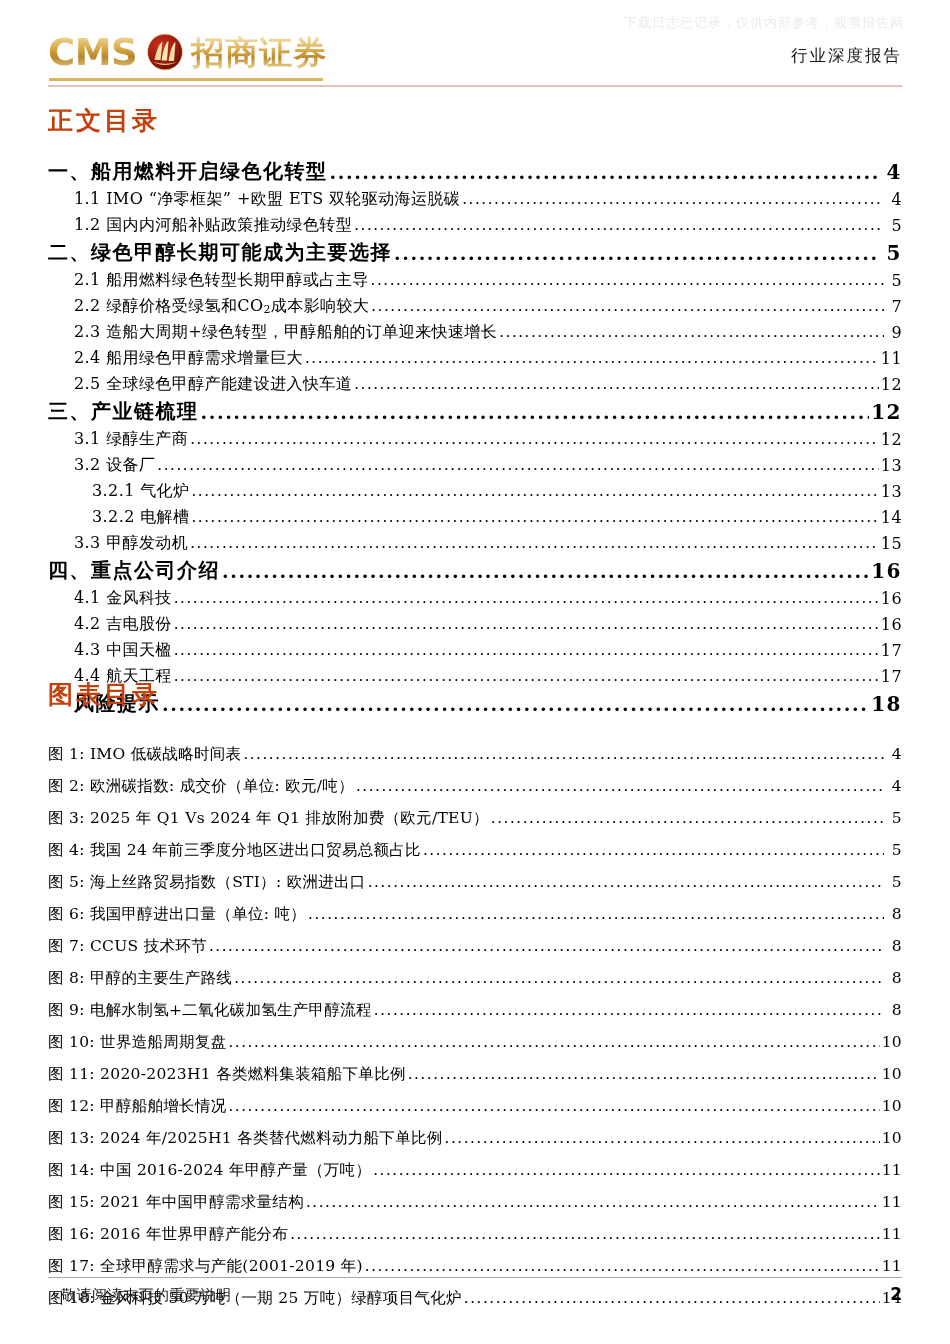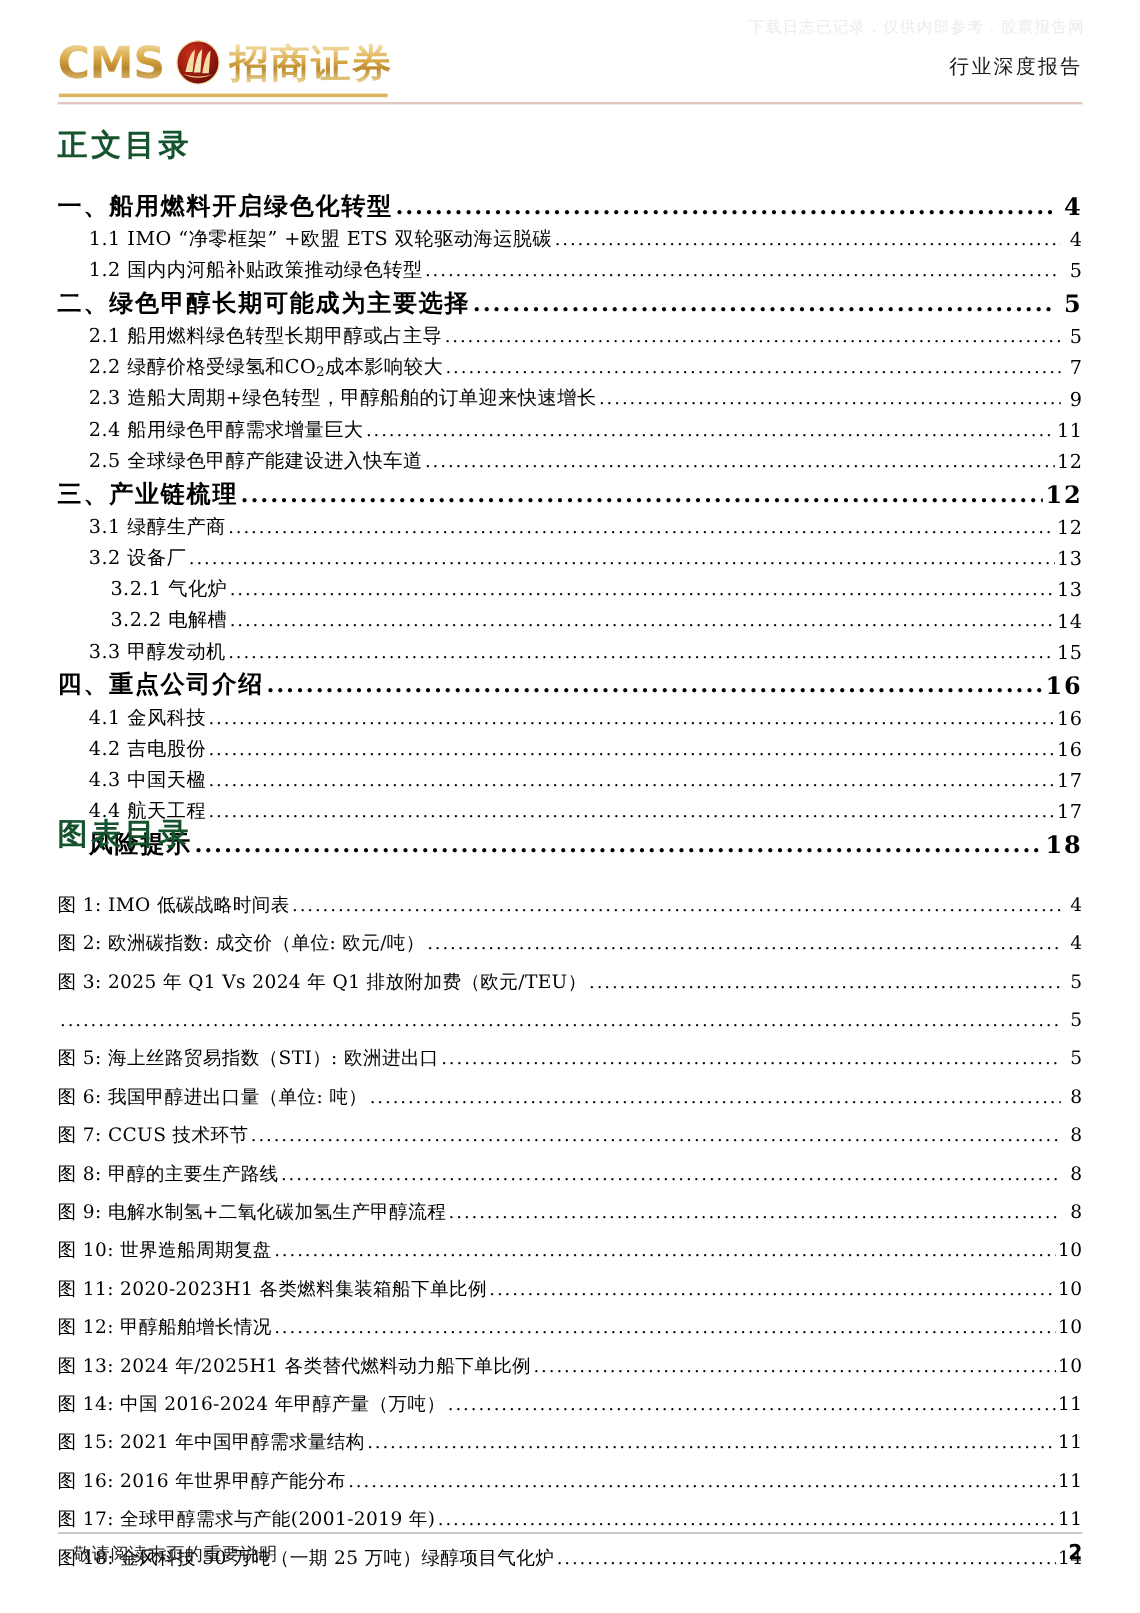--- a/index.html
+++ b/index.html
@@ -112,21 +112,21 @@
   }
 
   
   .section-heading {
     position: absolute;
     left: 48px;
     font-family: "DejaVu Serif", "Liberation Serif", serif;
     font-weight: bold;
     font-size: 25px;
     letter-spacing: 3px;
-    color: #14532d;
+    color: #c2410c;
     white-space: nowrap;
   }
 
   
   .toc {
     position: absolute;
     left: 48px;
     width: 854px;
   }
   .toc-row {
@@ -384,20 +384,21 @@
         <span class="toc-label">图 2: 欧洲碳指数: 成交价（单位: 欧元/吨）</span>
         <span class="toc-dots">........................................................................................................................................................................................................</span>
         <span class="toc-page">4</span>
       </div>
       <div class="toc-row figrow">
         <span class="toc-label">图 3: 2025 年 Q1 Vs 2024 年 Q1 排放附加费（欧元/TEU）</span>
         <span class="toc-dots">........................................................................................................................................................................................................</span>
         <span class="toc-page">5</span>
       </div>
       <div class="toc-row figrow">
+        <span class="toc-label">图 4: 我国 24 年前三季度分地区进出口贸易总额占比</span>
         <span class="toc-dots">........................................................................................................................................................................................................</span>
         <span class="toc-page">5</span>
       </div>
       <div class="toc-row figrow">
         <span class="toc-label">图 5: 海上丝路贸易指数（STI）: 欧洲进出口</span>
         <span class="toc-dots">........................................................................................................................................................................................................</span>
         <span class="toc-page">5</span>
       </div>
       <div class="toc-row figrow">
         <span class="toc-label">图 6: 我国甲醇进出口量（单位: 吨）</span>

